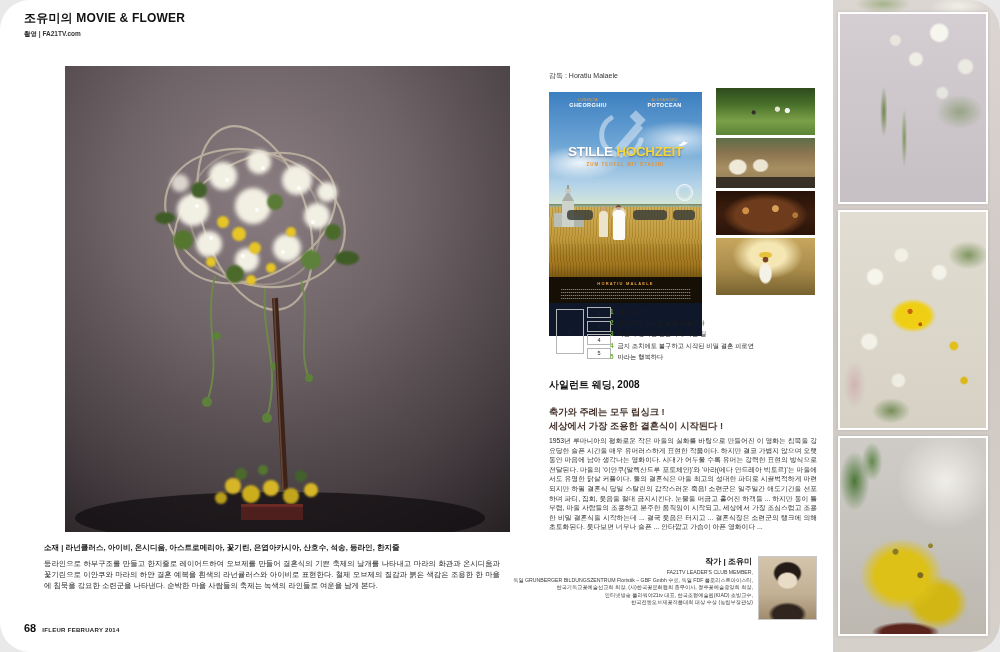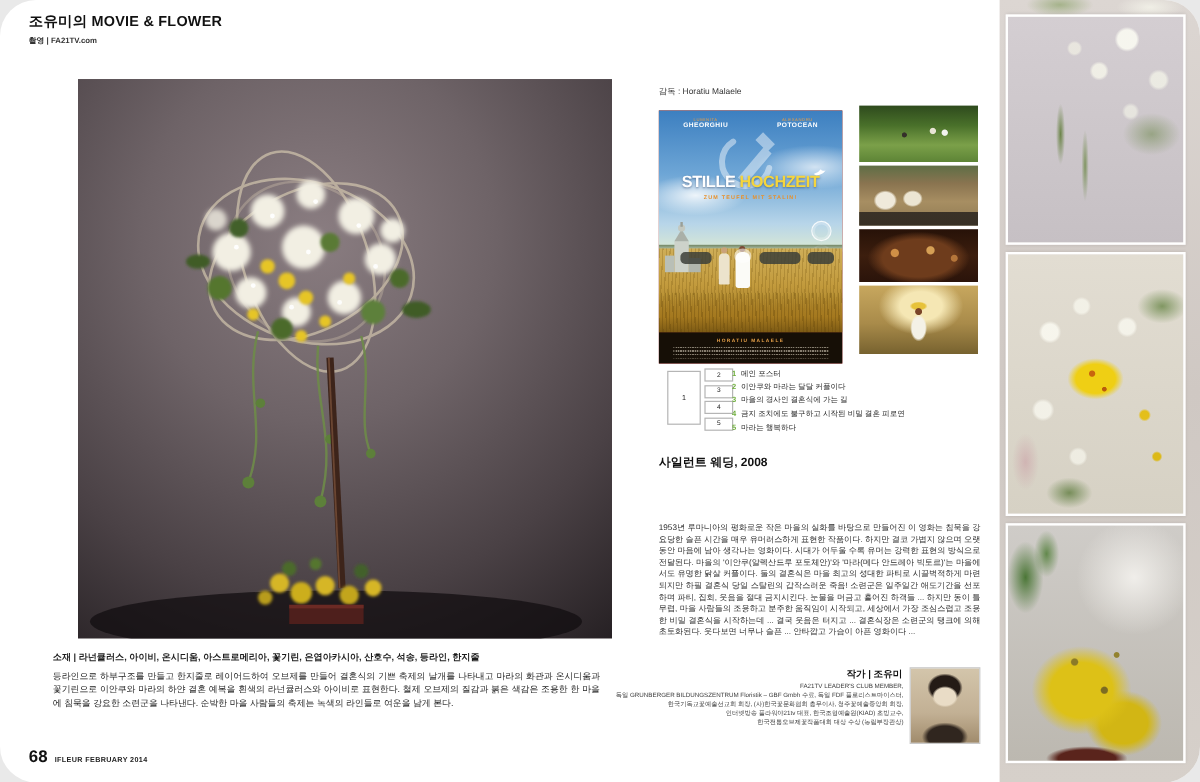--- a/index.html
+++ b/index.html
@@ -14,27 +14,27 @@
   
   .main-photo{left:65px;top:66px;width:445px;height:466px;background:#3a3236;}
 
   
   .caption{left:44px;top:543px;width:456px;color:#1c1c1c;}
   .caption-title{font-size:7.6px;font-weight:bold;margin-bottom:5px;}
   .caption-body{font-size:7.4px;line-height:11px;text-align:justify;color:#222;}
 
   
   .footer{left:24px;top:622px;display:flex;align-items:baseline;gap:6px;}
-  .footer .pg{font-size:14px;font-weight:bold;color:#111;}
+  .footer .pg{font-size:11px;font-weight:bold;color:#111;}
   .footer .mg{font-size:6px;color:#222;letter-spacing:.3px;font-weight:bold;}
 
   
   .director{left:549px;top:71px;font-size:7px;color:#333;}
 
-  .poster{left:549px;top:92px;width:153px;height:211px;overflow:hidden;background:#7f1d1d;}
+  .poster{left:549px;top:92px;width:153px;height:244px;overflow:hidden;background:#0f172a;}
   .poster-sky{position:absolute;left:0;top:0;width:153px;height:118px;
     background:
       radial-gradient(ellipse 60px 24px at 20% 60%, rgba(255,255,255,.85), rgba(255,255,255,0) 70%),
       radial-gradient(ellipse 70px 26px at 85% 40%, rgba(255,255,255,.7), rgba(255,255,255,0) 70%),
       linear-gradient(180deg,#3c7fc0 0%,#6ea6d6 45%,#b7d5e9 80%,#dcead2 100%);}
   .hs-icon{position:absolute;left:48px;top:18px;opacity:.45;}
   .poster-actors{position:absolute;left:0;top:6px;width:153px;display:flex;justify-content:space-around;}
   .poster-actor{text-align:center;}
   .poster-actor .fn{font-size:3.5px;color:#f0a040;letter-spacing:.5px;}
   .poster-actor .ln{font-size:5.5px;color:#fff;font-weight:bold;letter-spacing:.4px;}
@@ -377,20 +377,24 @@
       </div>
     <div class="legend-row">
         <span class="num">5</span>
         <span>마라는 행복하다</span>
       </div>
   </div>
 
   <div class="abs art-title">
     <span class="ko">사일런트 웨딩, 2008</span>
   </div>
+  <div class="abs taglines">
+    <div>축가와 주례는 모두 립싱크 !</div>
+    <div>세상에서 가장 조용한 결혼식이 시작된다 !</div>
+  </div>
   <div class="abs body-text">1953년 루마니아의 평화로운 작은 마을의 실화를 바탕으로 만들어진 이 영화는 침묵을 강요당한 슬픈 시간을 매우 유머러스하게 표현한 작품이다. 하지만 결코 가볍지 않으며 오랫동안 마음에 남아 생각나는 영화이다. 시대가 어두울 수록 유머는 강력한 표현의 방식으로 전달된다. 마을의 '이안쿠(알렉산드루 포토체안)'와 '마라(메다 안드레아 빅토르)'는 마을에서도 유명한 닭살 커플이다. 둘의 결혼식은 마을 최고의 성대한 파티로 시끌벅적하게 마련되지만 하필 결혼식 당일 스탈린의 갑작스러운 죽음! 소련군은 일주일간 애도기간을 선포하며 파티, 집회, 웃음을 절대 금지시킨다. 눈물을 머금고 흩어진 하객들 ... 하지만 동이 틀 무렵, 마을 사람들의 조용하고 분주한 움직임이 시작되고, 세상에서 가장 조심스럽고 조용한 비밀 결혼식을 시작하는데 ... 결국 웃음은 터지고 ... 결혼식장은 소련군의 탱크에 의해 초토화된다. 웃다보면 너무나 슬픈 ... 안타깝고 가슴이 아픈 영화이다 ...</div>
 
   <div class="abs author-label">작가 | 조유미</div>
   <div class="abs author-bio">
     <div>FA21TV LEADER'S CLUB MEMBER,</div>
     <div>독일 GRUNBERGER BILDUNGSZENTRUM Floristik – GBF Gmbh 수료, 독일 FDF 플로리스트마이스터,</div>
     <div>한국기독교꽃예술선교회 회장, (사)한국꽃문화협회 총무이사, 청주꽃예술중앙회 회장,</div>
     <div>인터넷방송 플라워야21tv 대표, 한국조형예술원(KIAD) 초빙교수,</div>
     <div>한국전통오브제꽃작품대회 대상 수상 (농림부장관상)</div>
   </div>

